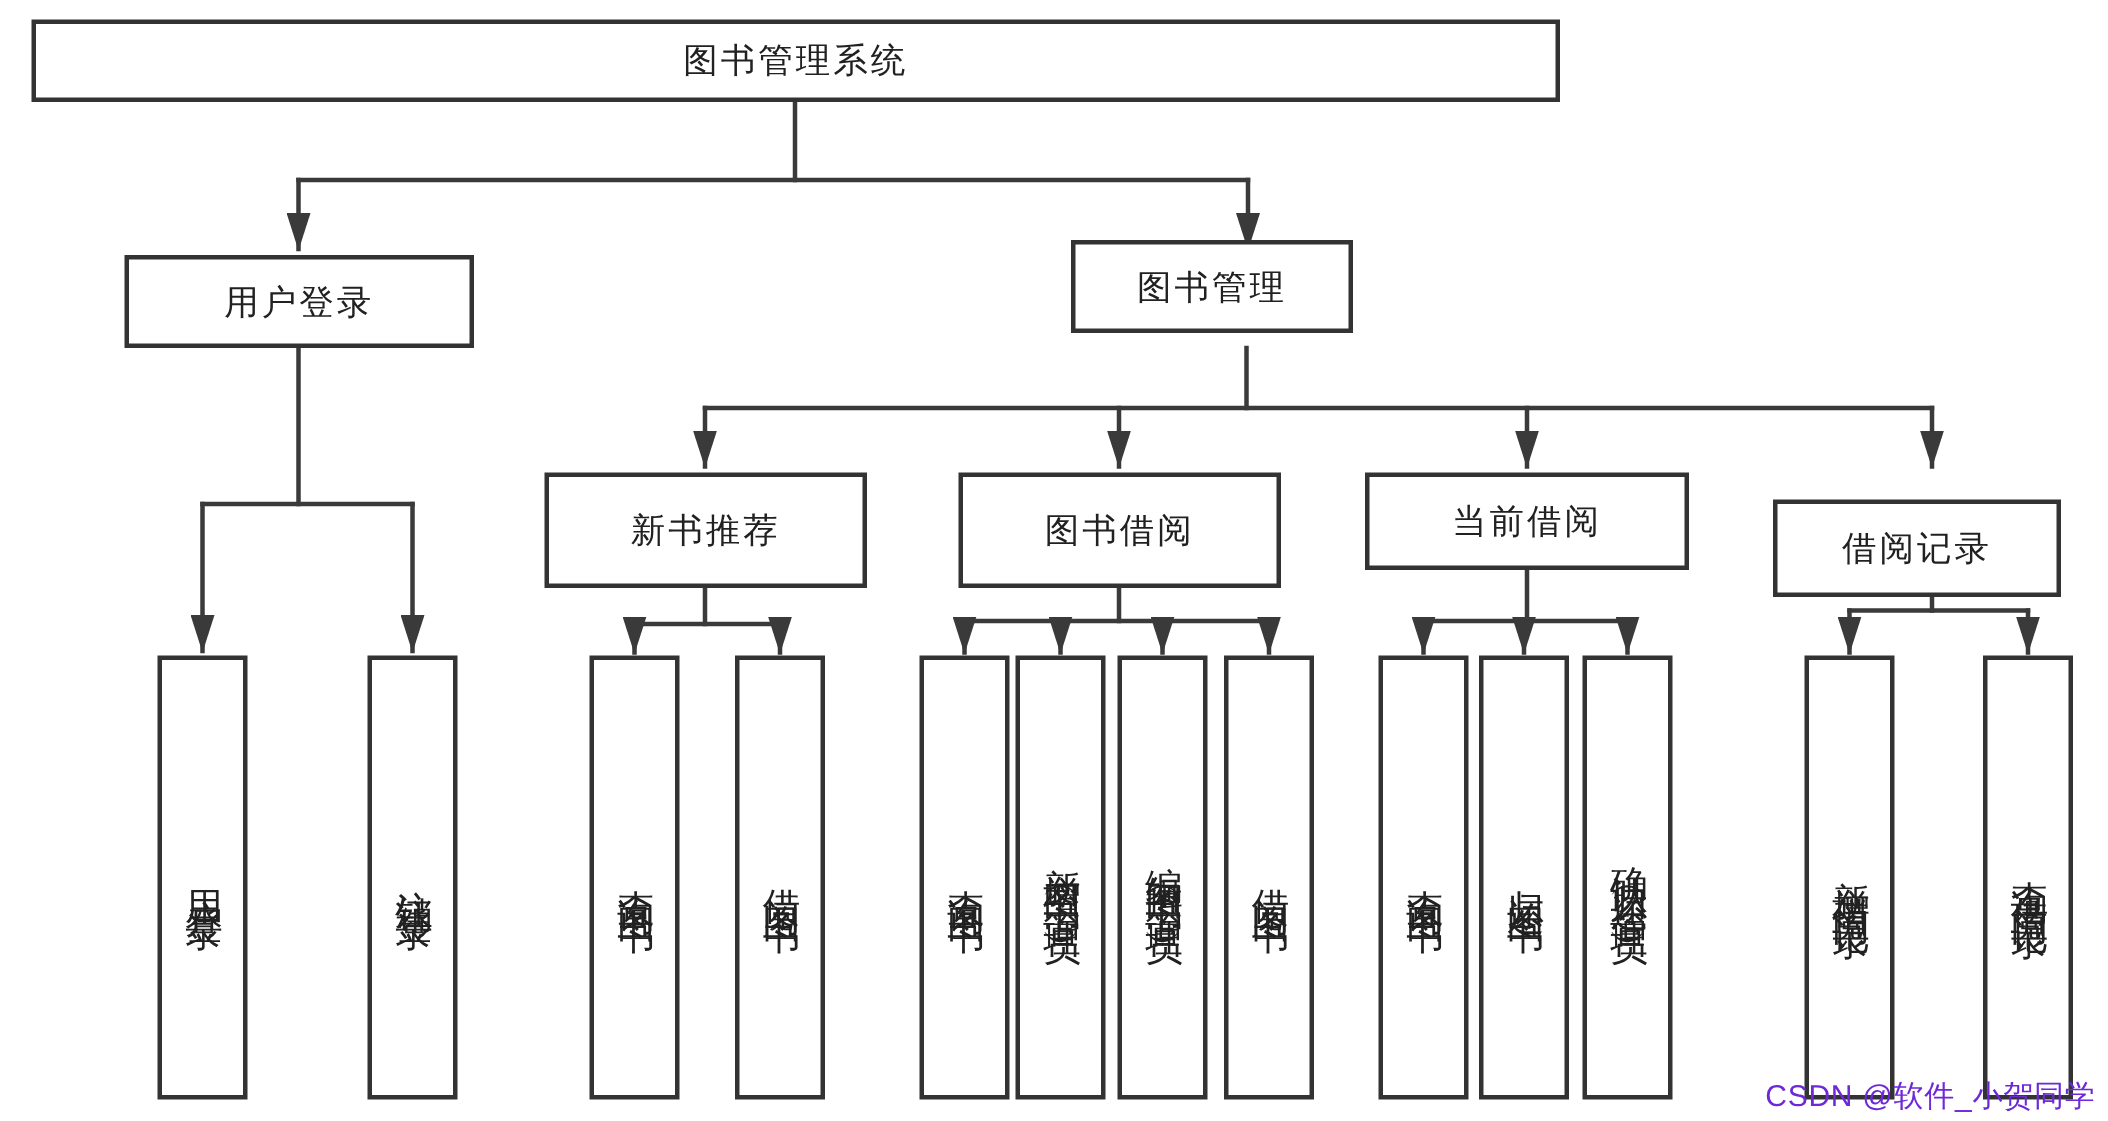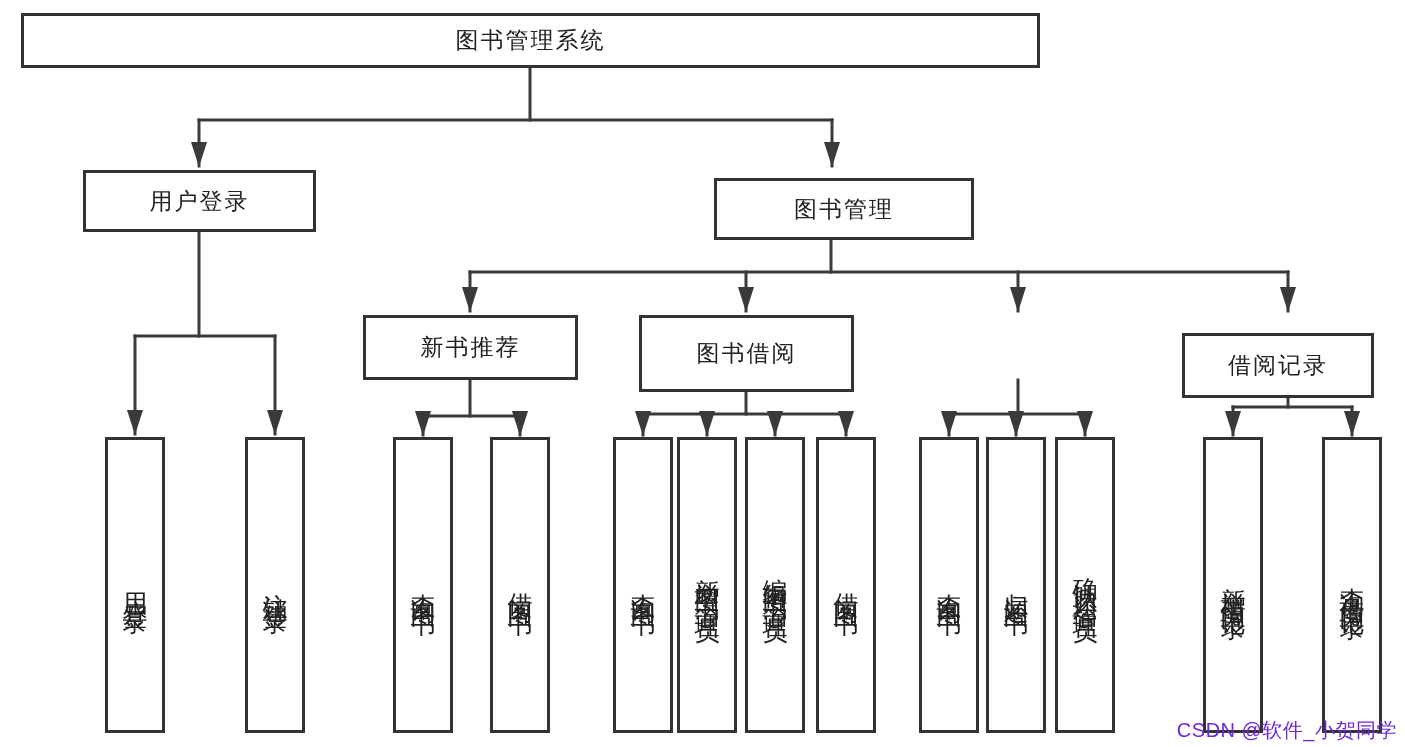--- a/index.html
+++ b/index.html
@@ -89,29 +89,32 @@
     <line x1="1352" y1="407" x2="1352" y2="435" marker-end="url(#arrow)"></line>
   </svg>
 
   <div class="box" style="left:21px;top:13px;width:1019px;height:55px">
     <span class="hlabel">图书管理系统</span>
   </div>
 
   <div class="box" style="left:83px;top:170px;width:233px;height:62px">
     <span class="hlabel">用户登录</span>
   </div>
-  <div class="box" style="left:714px;top:178px;width:260px;height:62px">
+  <div class="box" style="left:714px;top:160px;width:188px;height:62px">
     <span class="hlabel">图书管理</span>
   </div>
 
-  <div class="box" style="left:363px;top:315px;width:215px;height:65px">
+  <div class="box" style="left:363px;top:315px;width:215px;height:77px">
     <span class="hlabel">新书推荐</span>
   </div>
   <div class="box" style="left:639px;top:315px;width:215px;height:77px">
     <span class="hlabel">图书借阅</span>
+  </div>
+  <div class="box" style="left:910px;top:315px;width:216px;height:65px">
+    <span class="hlabel">当前借阅</span>
   </div>
   <div class="box" style="left:1182px;top:333px;width:192px;height:65px">
     <span class="hlabel">借阅记录</span>
   </div>
 
   <div class="box leaf" style="left:105px">
     <span class="vlabel">用户登录</span>
   </div>
   <div class="box leaf" style="left:245px">
     <span class="vlabel">注销登录</span>

